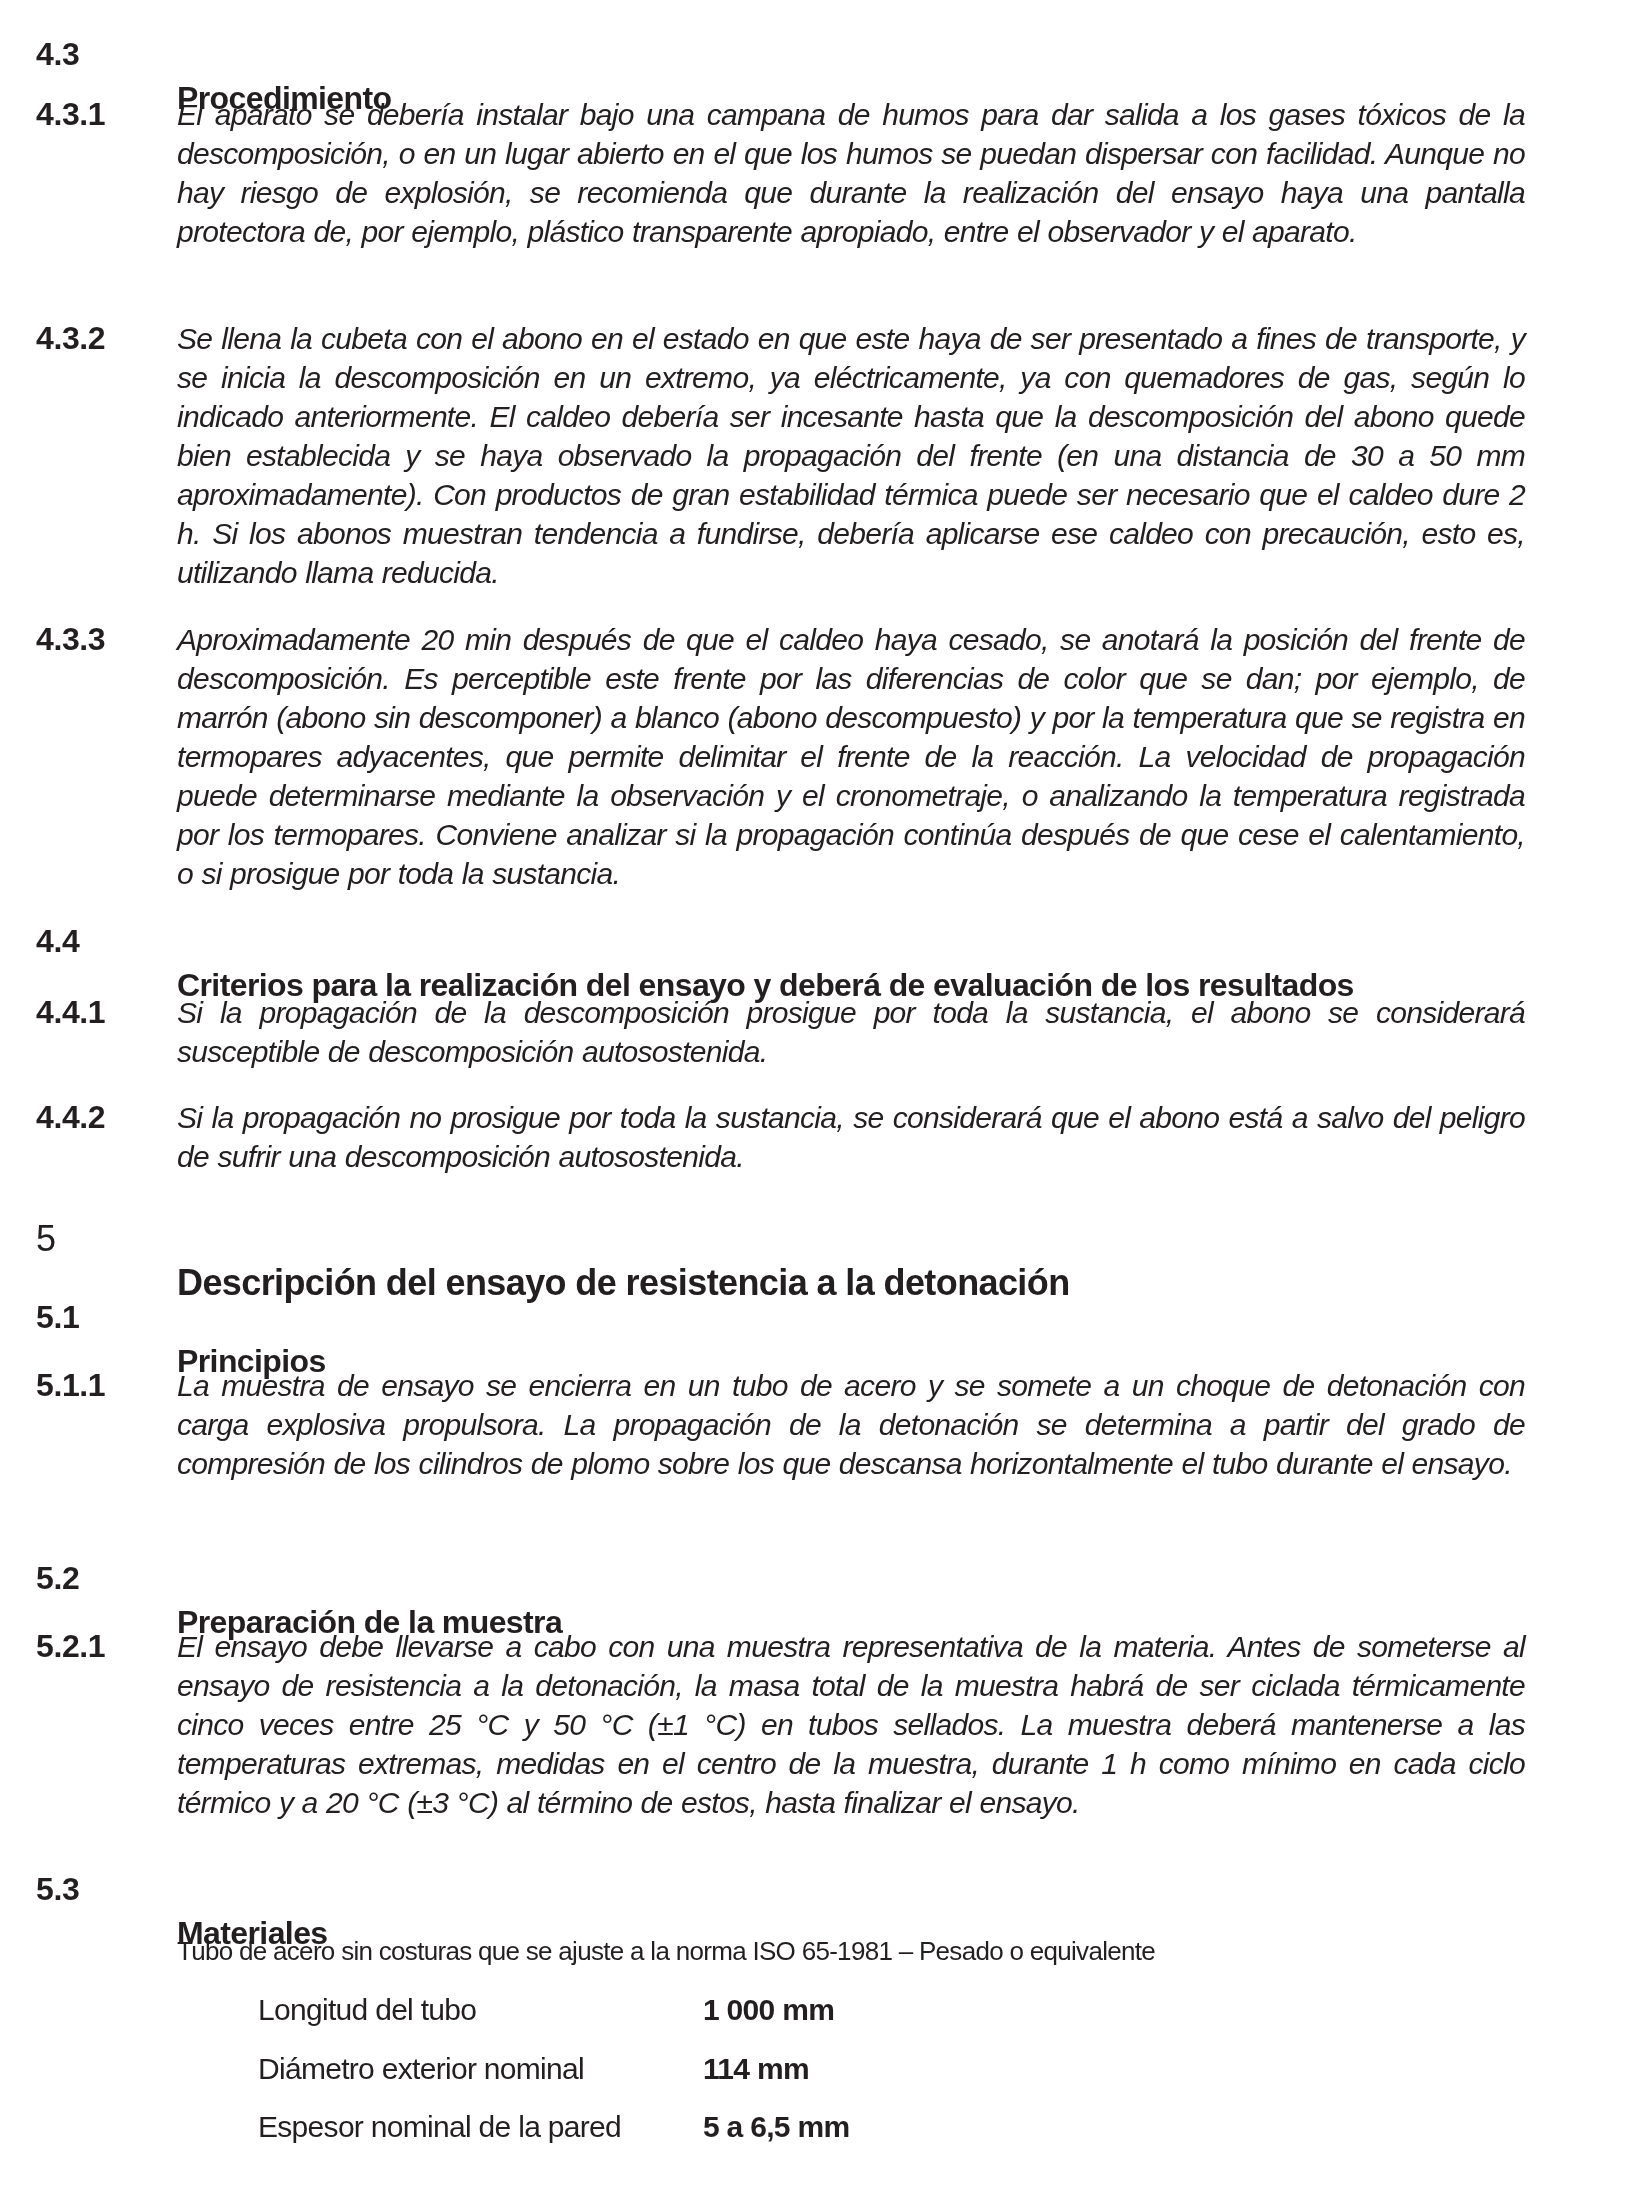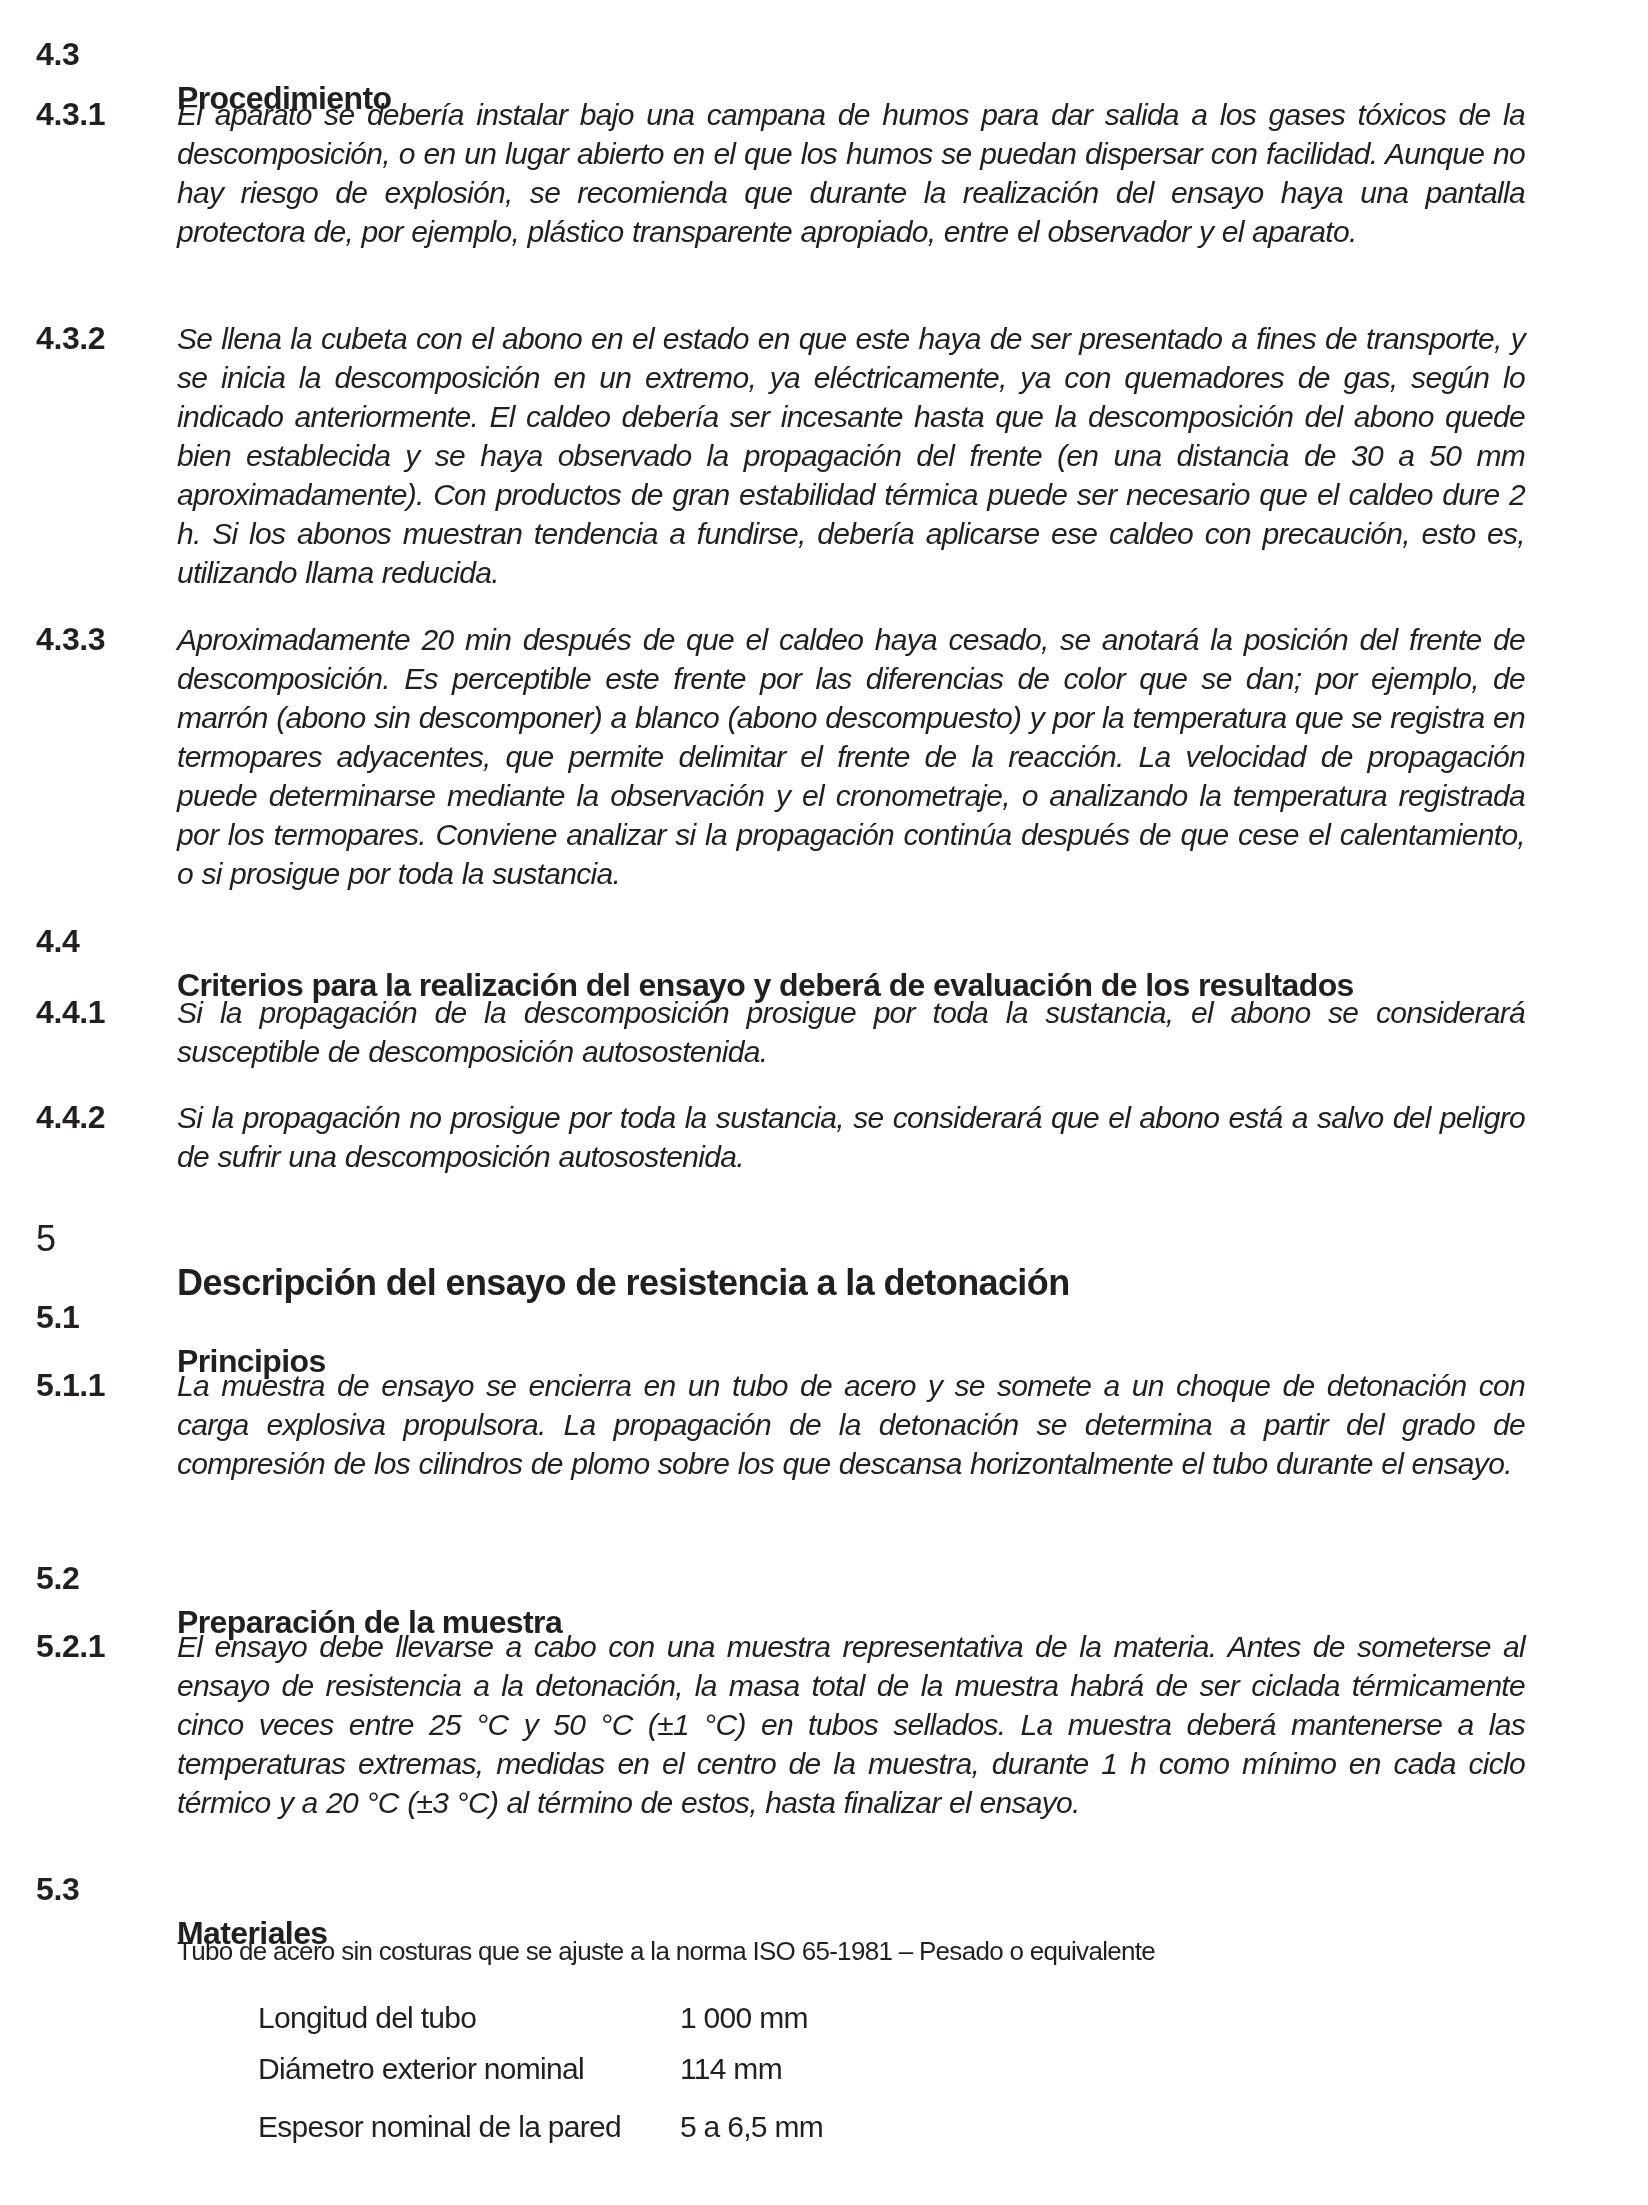--- a/index.html
+++ b/index.html
@@ -86,22 +86,23 @@
       letter-spacing: -0.7px;
       white-space: nowrap;
     }
     .spec-label {
       position: absolute;
       left: 0;
       top: 0;
     }
     .spec-value {
       position: absolute;
-      left: 422px;
+      left: 445px;
       top: 0;
+      font-weight: bold;
     }
   </style>
 </head>
 <body>
 
 <div class="page">
 
   <div class="block" style="top:35px;">
     <span class="num">4.3</span>
     <span class="heading-text">Procedimiento</span>
@@ -163,21 +164,21 @@
   </div>
 
   <div class="block" style="top:1870px;">
     <span class="num">5.3</span>
     <span class="heading-text">Materiales</span>
   </div>
 
   <div class="plain-line" style="top:1932px;">Tubo de acero sin costuras que se ajuste a la norma ISO 65-1981 – Pesado o equivalente</div>
 
   <div>
-    <div class="spec-row" style="top:1991px;margin-top:8px;">
+    <div class="spec-row" style="top:1991px;">
       <span class="spec-label">Longitud del tubo</span>
       <span class="spec-value">1 000 mm</span>
     </div>
     <div class="spec-row" style="top:2050px;">
       <span class="spec-label">Diámetro exterior nominal</span>
       <span class="spec-value">114 mm</span>
     </div>
     <div class="spec-row" style="top:2108px;">
       <span class="spec-label">Espesor nominal de la pared</span>
       <span class="spec-value">5 a 6,5 mm</span>

